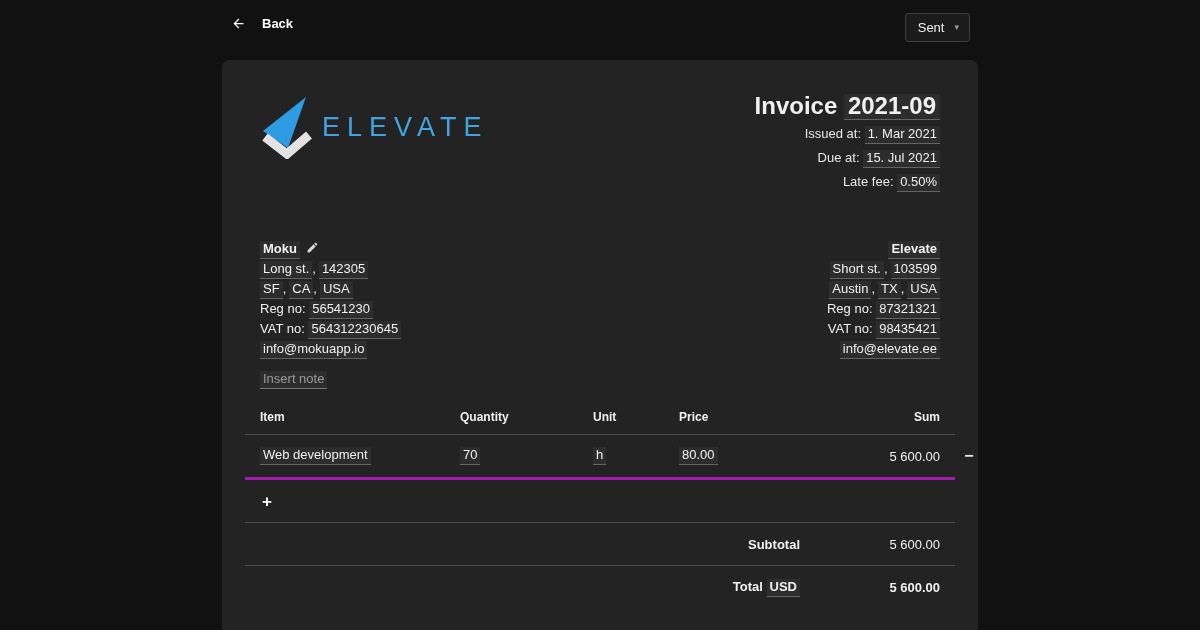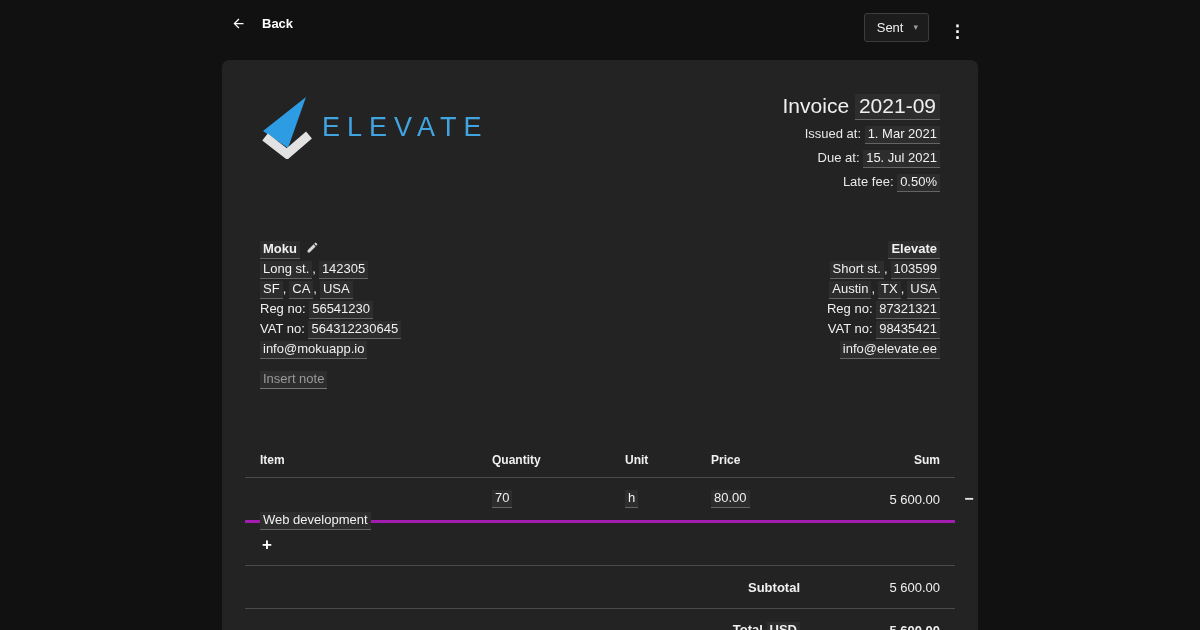--- a/index.html
+++ b/index.html
@@ -12,21 +12,21 @@
   }
   
   .topbar { position:absolute; top:0; left:0; width:100%; height:56px; }
   .back-btn {
     position:absolute; left:231px; top:16px;
     display:flex; align-items:center; gap:16px;
     color:#ffffff; font-weight:bold; cursor:pointer;
   }
   .topbar-right {
     position:absolute; right:230px; top:13px;
-    display:flex; align-items:flex-end; gap:16px;
+    display:flex; align-items:flex-end; gap:16px;flex-direction:column;
   }
   .status-btn {
     display:flex; align-items:center; gap:10px;
     background:#1c1c1c; border:1px solid #3d3d3d; border-radius:3px;
     color:#f0f0f0; font-size:13px; font-family:inherit;
     padding:6px 10px 6px 12px; cursor:pointer;
   }
   .status-btn .caret { color:#9a9a9a; font-size:9px; line-height:1; }
   .kebab {
     color:#ffffff; font-size:17px; font-weight:bold;
@@ -45,21 +45,21 @@
     padding:0 3px 1px 3px; line-height:16px;
   }
   .sep { margin-right:3px; }
   
   .head-row { display:flex; justify-content:space-between; align-items:flex-start; }
   .brand { display:flex; align-items:center; gap:10px; margin-top:2px; }
   .brand-name {
     color:#41a4e0; font-size:27px; letter-spacing:7px; font-weight:normal;
   }
   .invoice-head { text-align:right; }
-  .invoice-title { font-size:21px; font-weight:normal; line-height:26px; }
+  .invoice-title { font-size:24px; font-weight:bold; line-height:26px; }
   .invoice-title .fld { line-height:24px; padding:0 4px 1px 4px; }
   .meta-line { margin-top:5px; line-height:18px; }
   .meta-line .lbl { color:#e8e8e8; }
   
   .parties { display:flex; justify-content:space-between; margin-top:47px; }
   .party { line-height:19.5px; }
   .party.right { text-align:right; }
   .party .name { font-weight:bold; }
   .edit-ic { margin-left:6px; vertical-align:-1px; cursor:pointer; }
   
@@ -69,21 +69,21 @@
   .inv-table { margin:15px -15px 0 -15px; }
   .thead {
     display:flex; align-items:flex-end;
     padding:6px 15px 10px 15px; border-bottom:1px solid #4b4b4b;
     font-size:12px; font-weight:bold;
   }
   .trow {
     position:relative; display:flex; align-items:center;
     height:45px; padding:0 15px; border-bottom:3px solid #a21caf;
   }
-  .c-item { width:232px;margin-top:43px; }
+  .c-item { width:200px; }
   .c-qty  { width:133px; }
   .c-unit { width:86px; }
   .c-price{ width:100px; }
   .c-sum  { flex:1; text-align:right; }
   .row-remove {
     position:absolute; right:-24px; top:50%; transform:translateY(-50%);
     background:none; border:none; color:#e6e6e6; font-size:16px; font-weight:bold;
     width:20px; text-align:center; cursor:pointer; font-family:inherit; line-height:1;
   }
   .add-row {

